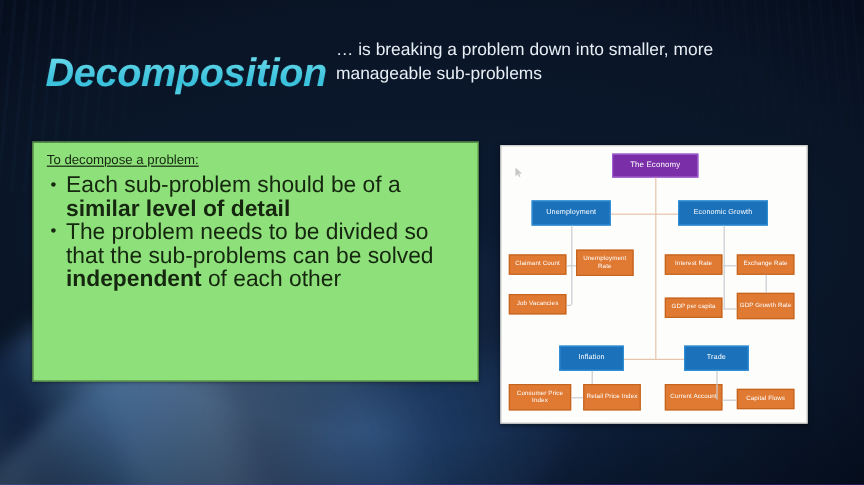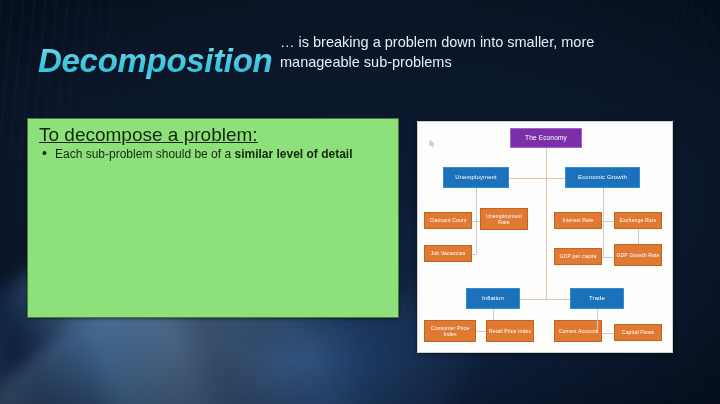--- a/index.html
+++ b/index.html
@@ -100,27 +100,27 @@
   
   .greenbox{
     position:absolute;left:27px;top:118px;width:372px;height:200px;
     background:#8ee07a;
     border:1px solid #4c7a3d;
     box-sizing:border-box;
     padding:6px 8px 4px 8px;
     box-shadow:0 1px 3px rgba(0,0,0,.45);
   }
   .gb-head{
-    color:#15270f;font-size:19px;line-height:19px;font-weight:400;
+    color:#15270f;font-size:11px;line-height:19px;font-weight:400;
     text-decoration:underline;margin:0 0 1px 3px;
   }
   .gb-list{list-style:none;margin:0;padding:0;}
   .gb-list li{
     position:relative;padding-left:19px;margin-bottom:0px;
-    color:#15270f;font-size:12px;line-height:19.5px;
+    color:#15270f;font-size:19px;line-height:19.5px;
   }
   .gb-list li:before{
     content:"•";position:absolute;left:6px;top:-1px;font-size:14px;color:#15270f;
   }
   .gb-list b{font-weight:bold;}
 
   
   .diagram{
     position:absolute;left:417px;top:121px;width:256px;height:232px;
     background:#fdfdfb;
@@ -162,20 +162,21 @@
   <div class="swoosh2"></div>
   <div class="vignette"></div>
 
   <div class="title">Decomposition</div>
   <div class="subtitle">… is breaking a problem down into smaller, more manageable sub-problems</div>
 
   <div class="greenbox">
     <div class="gb-head">To decompose a problem:</div>
     <ul class="gb-list" id="bullets">
         <li><span>Each sub-problem should be of a </span><b>similar level of detail</b></li>
+        <li><span>The problem needs to be divided so that the sub-problems can be solved </span><b>independent</b><span> of each other</span></li>
       </ul>
   </div>
 
   <div class="diagram">
     <div class="dgr-inner" id="dgr">
       <svg class="cursor-mark" viewBox="0 0 7 9">
         <path d="M0.5 0.5 L0.5 8 L2.3 6.2 L3.6 8.6 L4.8 8.1 L3.5 5.8 L6 5.6 Z" fill="#8a8a8a"></path>
       </svg>
     <div class="node n-root" style="left: 92px; top: 6px; width: 72px; height: 20px;">The Economy</div>
         <div class="node n-blue" style="left: 25px; top: 45px; width: 66px; height: 21px;">Unemployment</div>

